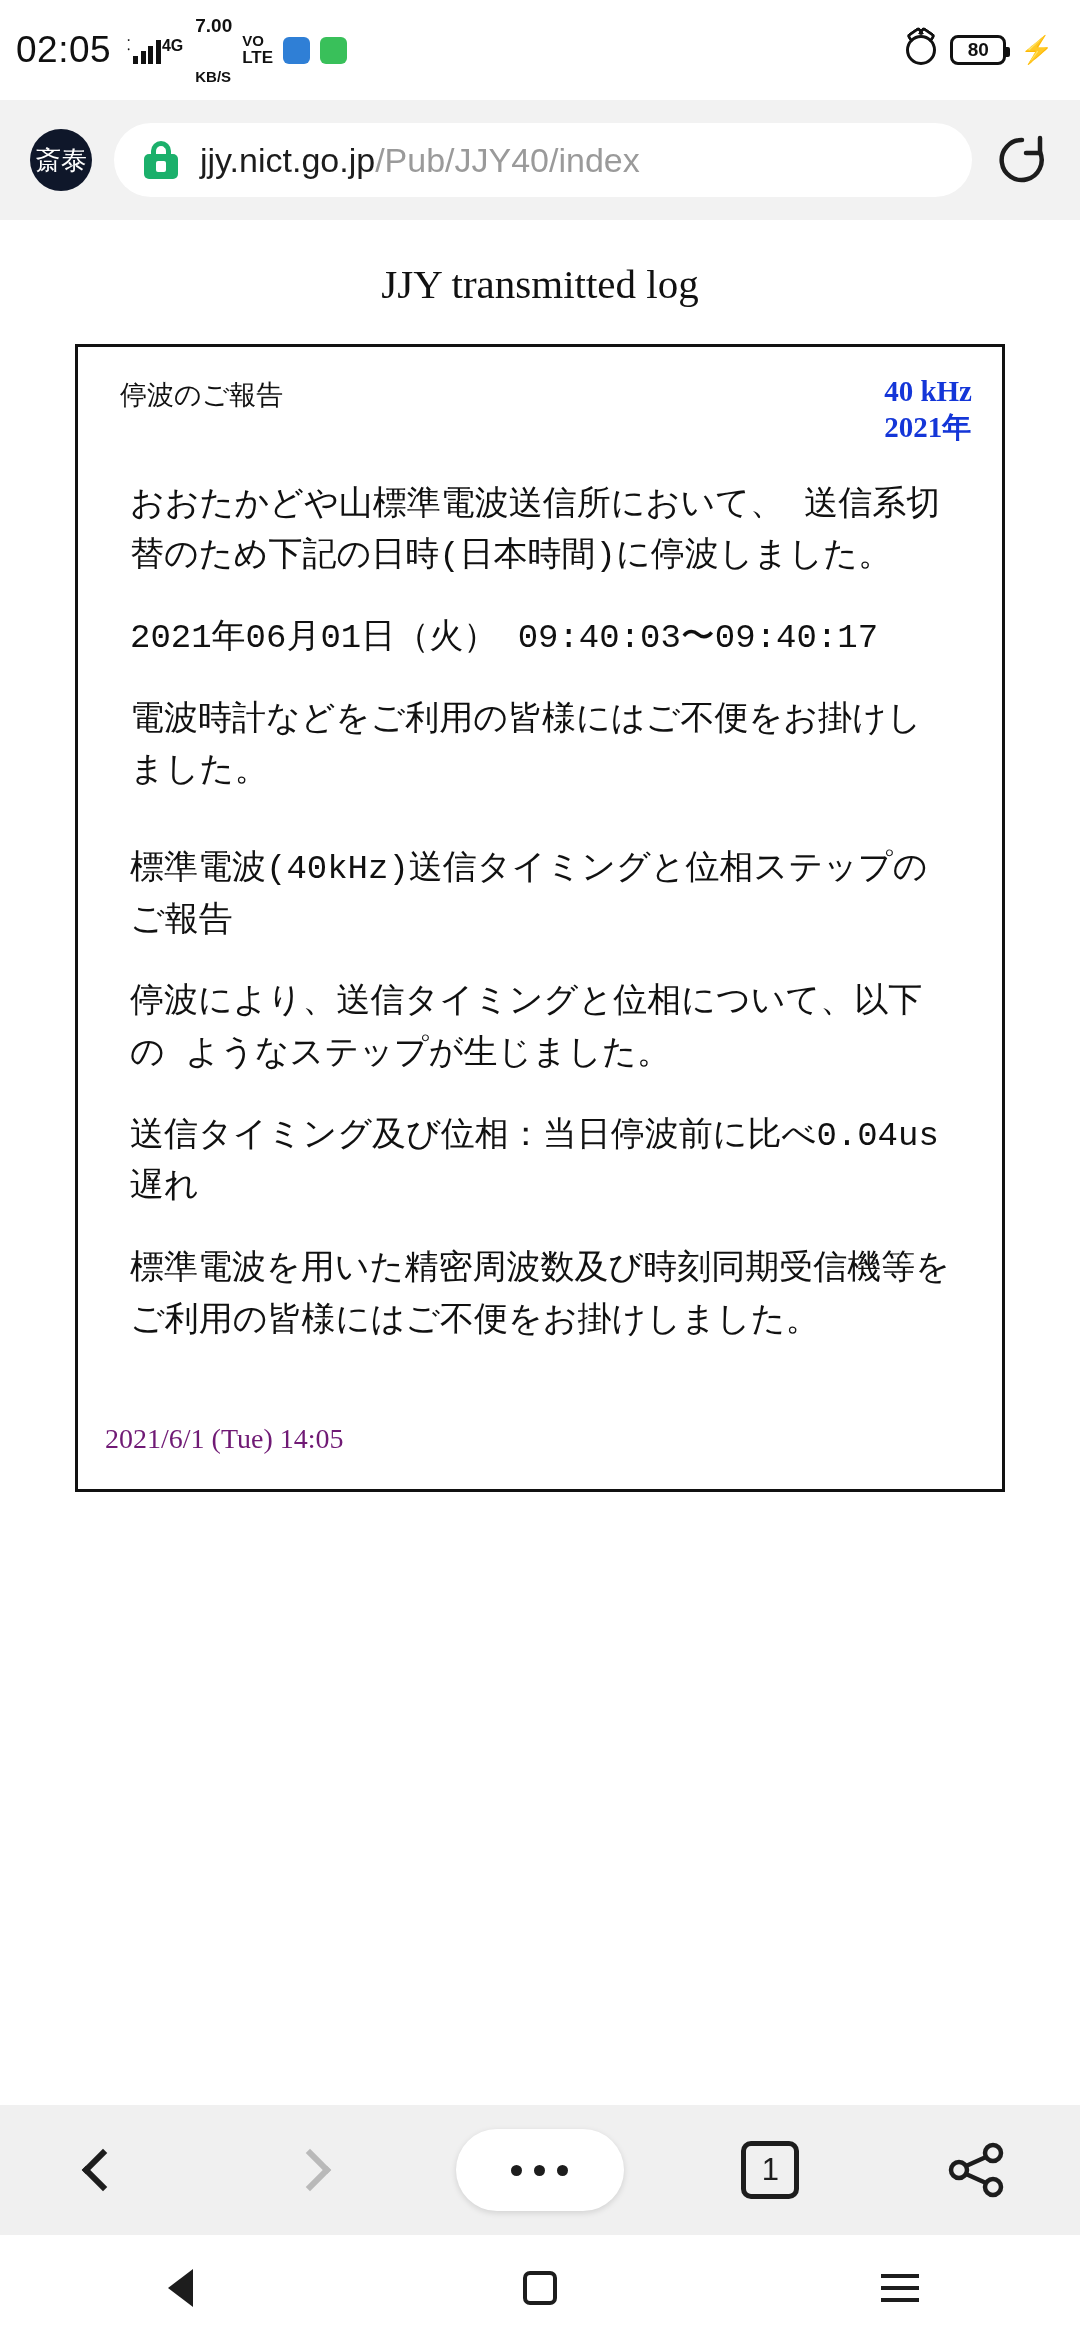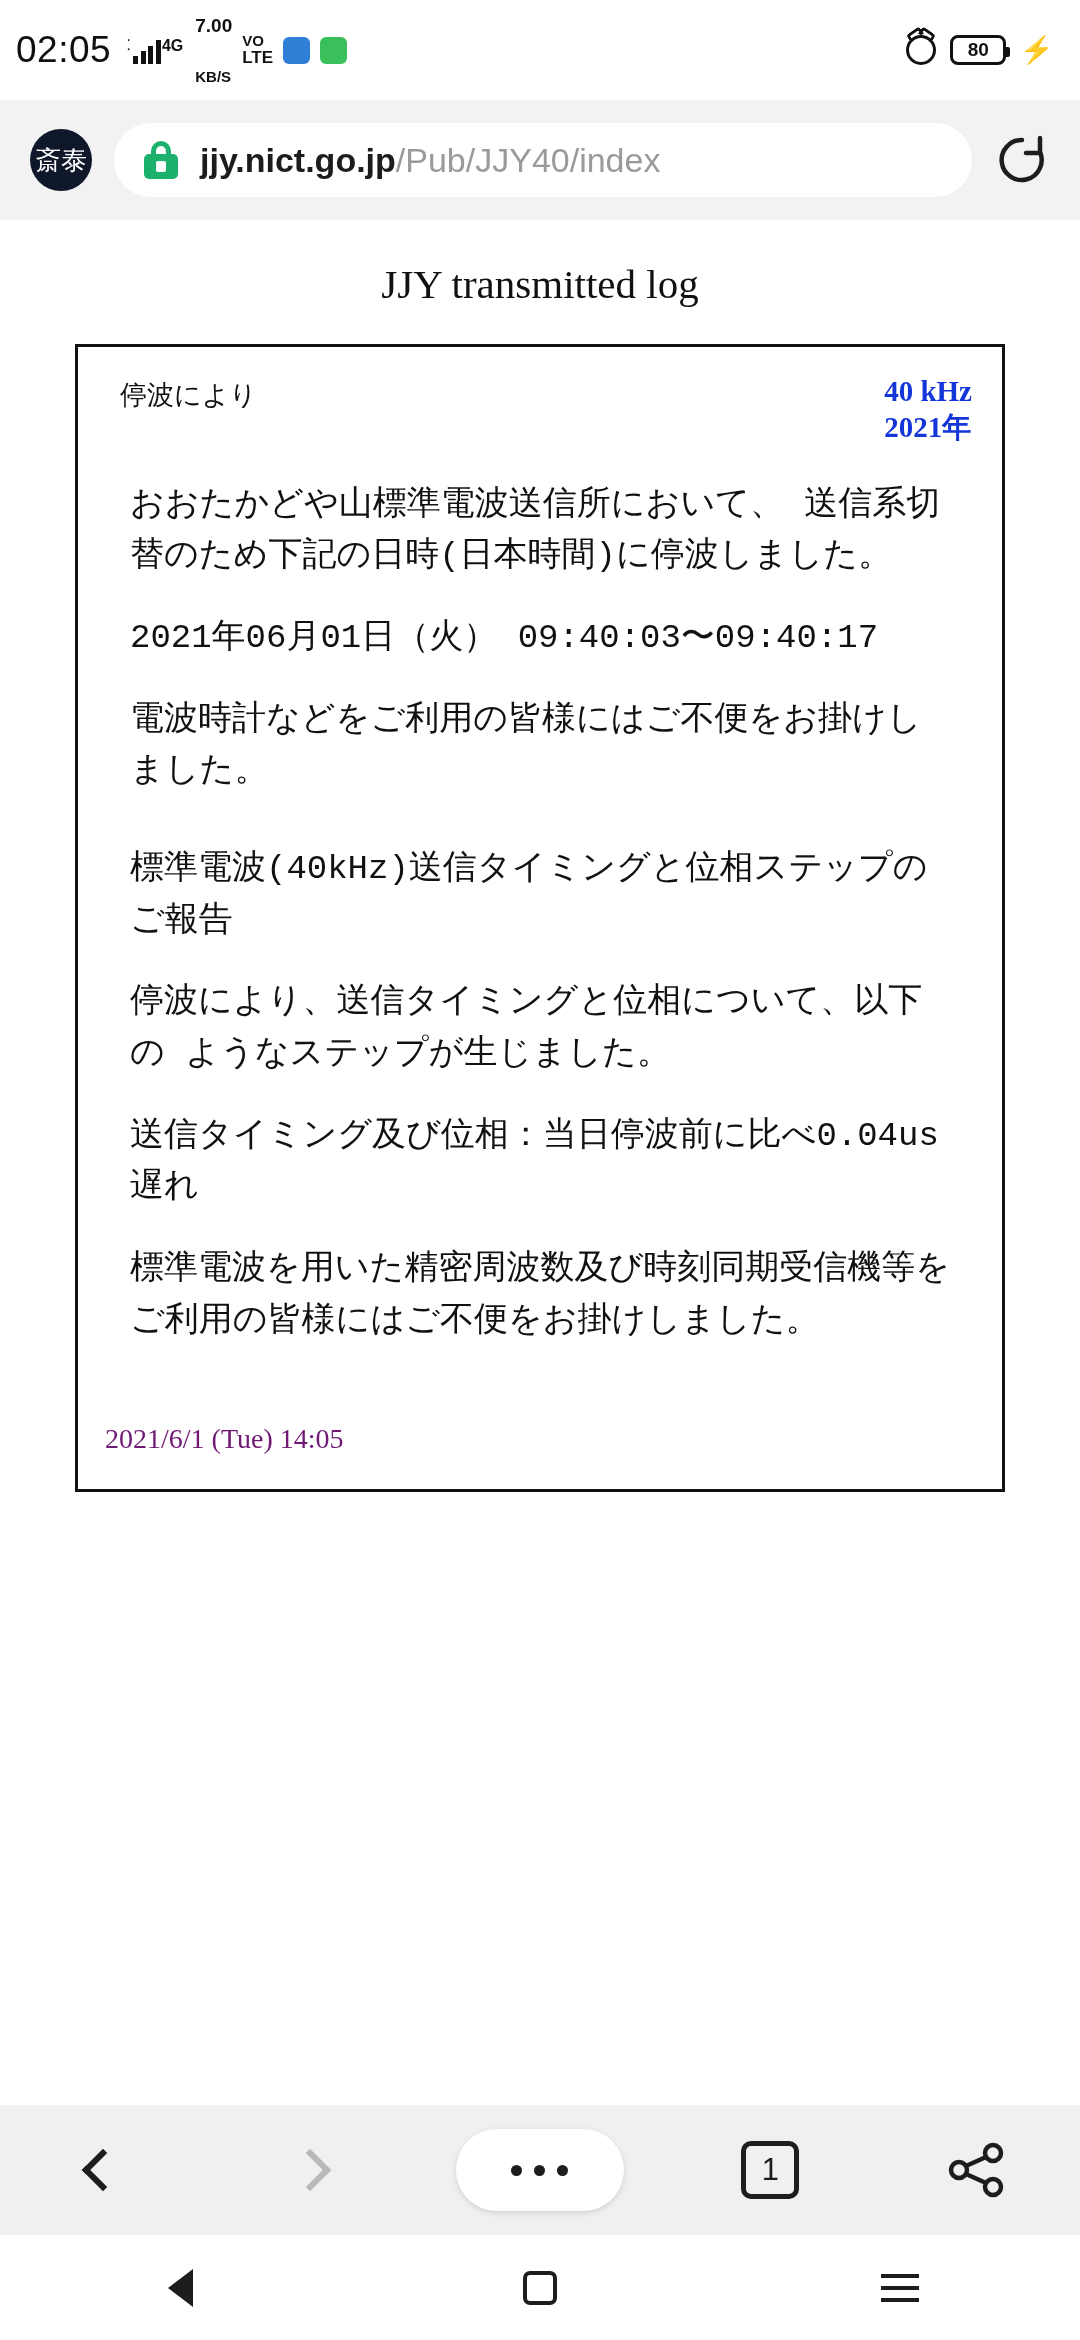--- a/index.html
+++ b/index.html
@@ -122,21 +122,21 @@
   }
   .lock-body::after{
     content:""; position:absolute; left:12px; top:7px; width:10px; height:11px;
     background:#fff; border-radius:2px;
   }
   .lock-shackle {
     position: absolute; top: 0; left: 7px; width: 20px; height: 16px;
     border: 5px solid #1bb06b; border-bottom: none; border-radius: 11px 11px 0 0;
   }
   .url-text { font-size: 34px; white-space: nowrap; }
-  .url-text .host { color: #1c1c1c; font-weight: bold; }
+  .url-text .host { color: #1c1c1c; }
   .url-text .path { color: #9a9a9a; }
   .reload-icon { width: 56px; height: 56px; flex: 0 0 auto; }
 
   
   .page {
     background: #ffffff;
     height: 1225px;
     padding: 0;
     position: relative;
   }
@@ -299,21 +299,21 @@
       <path d="M46 6 L46 21 L32 21" fill="none" stroke="#1d1d1d" stroke-width="4.5" stroke-linecap="round" stroke-linejoin="round"></path>
     </svg>
   </div>
 </div>
 
 <div class="page">
   <div class="page-title">JJY transmitted log</div>
 
   <div class="log-box">
     <div class="box-head">
-      <div class="left">停波により</div>
+      <div class="left">停波のご報告</div>
       <div class="right">
         <div>40 kHz</div>
         <div>2021年</div>
       </div>
     </div>
 
     <div class="body-text">
       <p>おおたかどや山標準電波送信所において、
 送信系切替のため下記の日時(日本時間)に停波しました。</p>
       <p>2021年06月01日（火） 09:40:03〜09:40:17</p>

